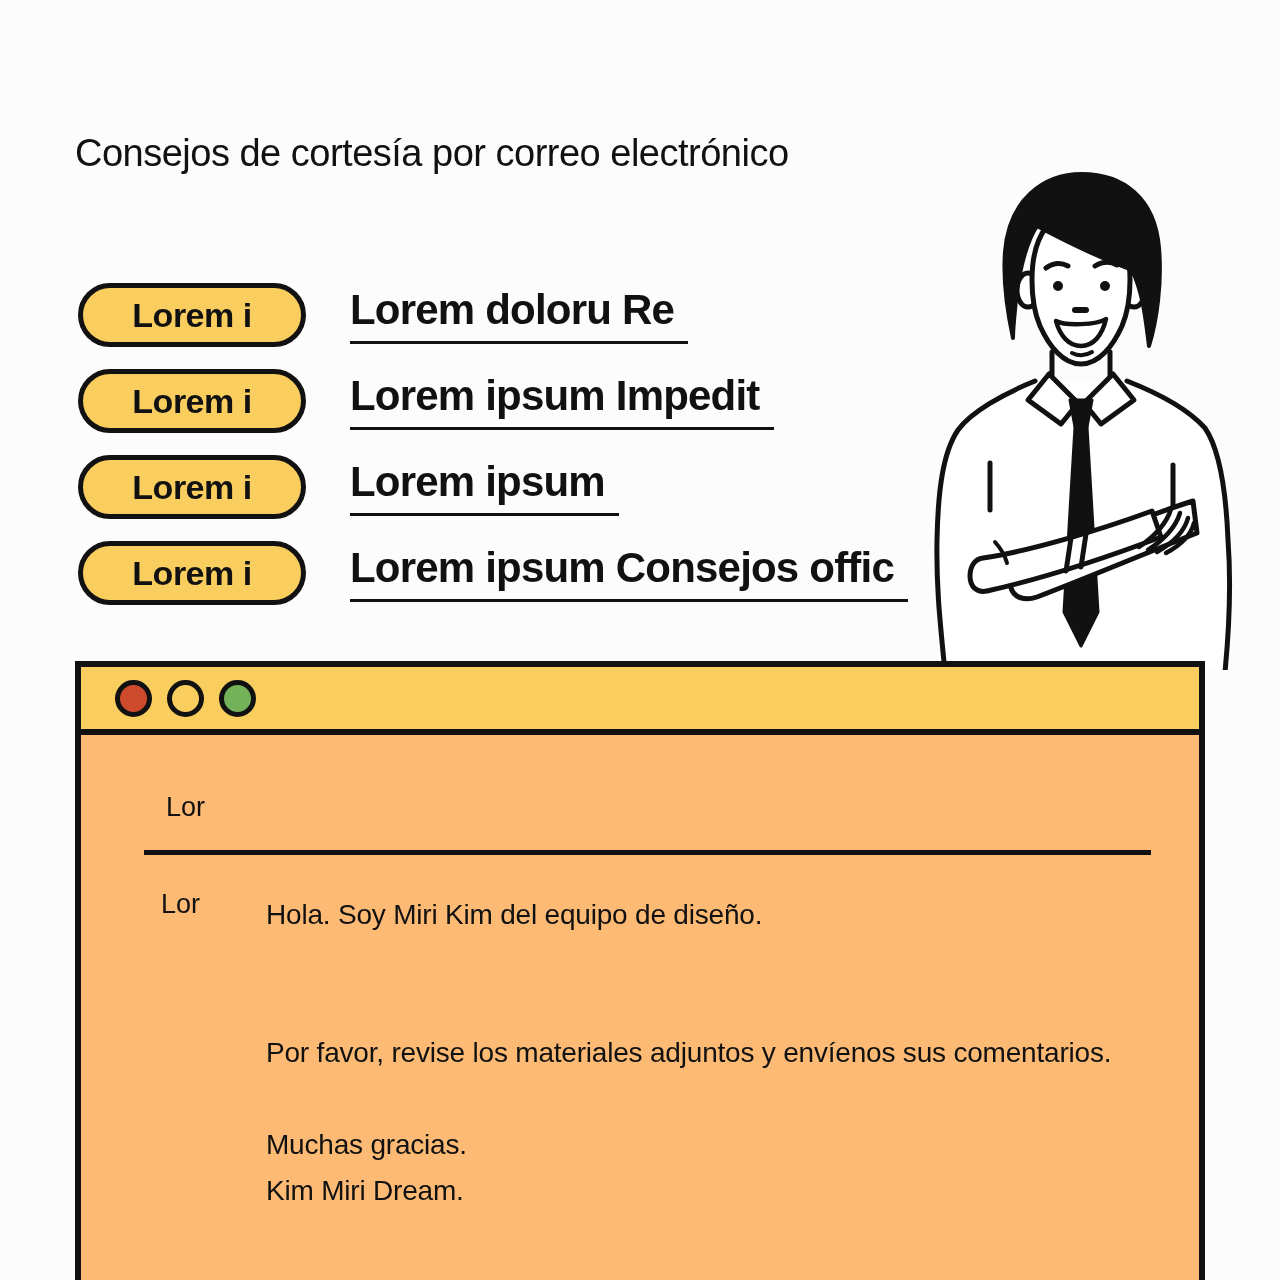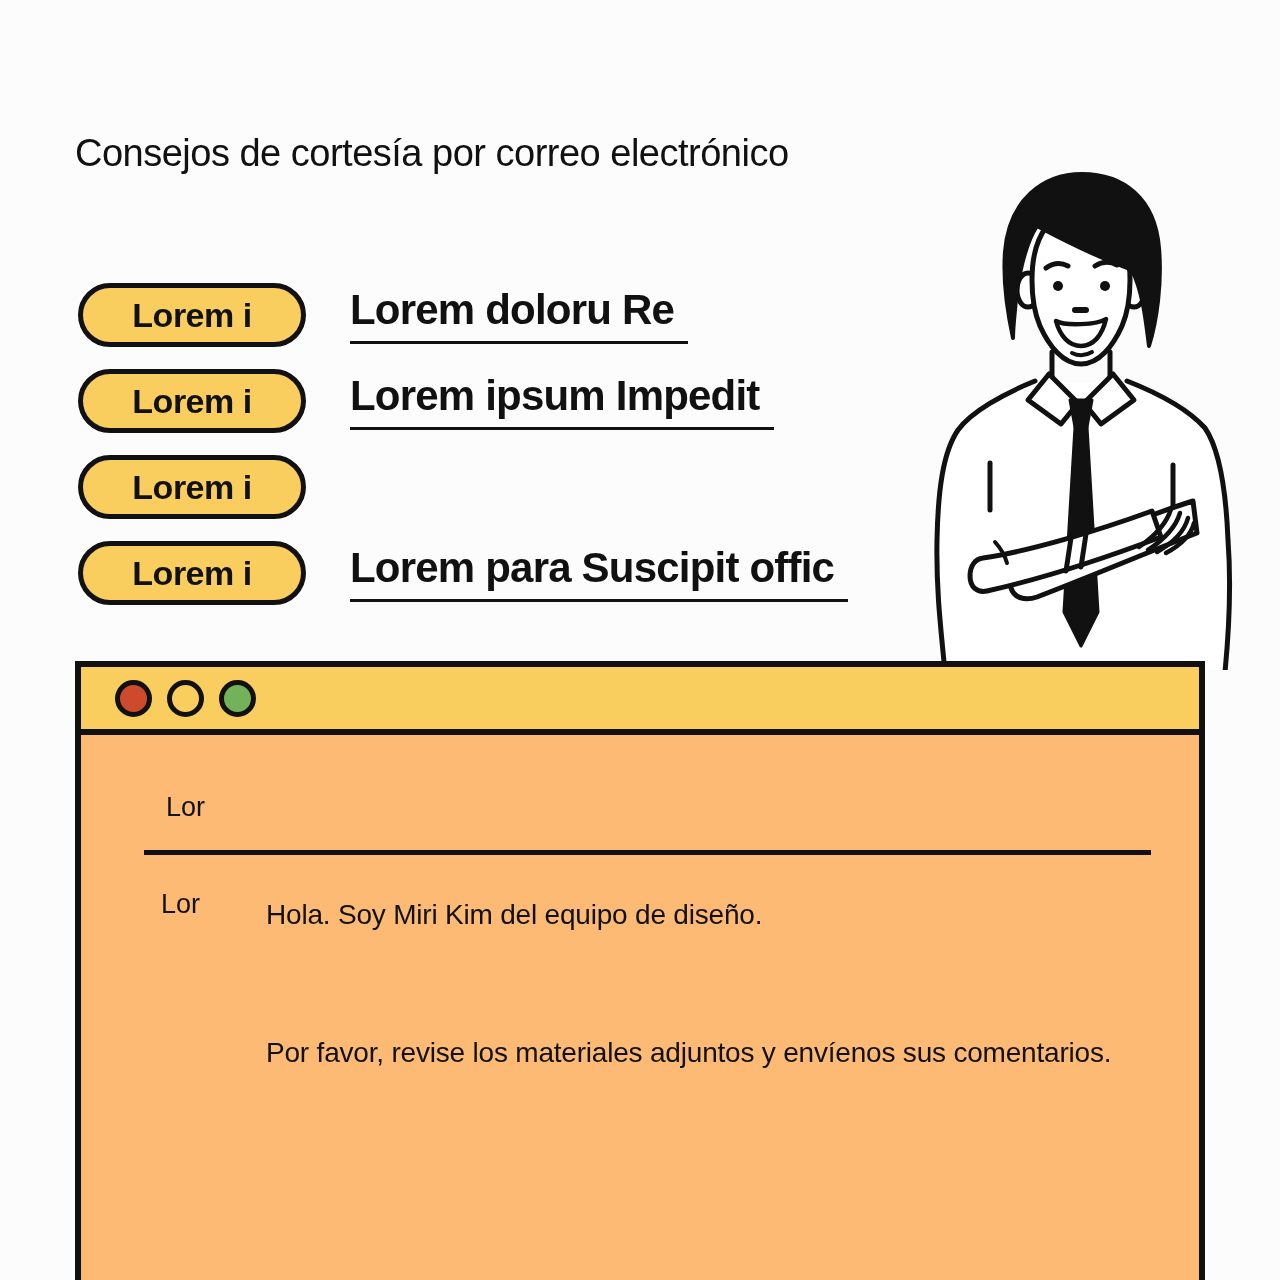--- a/index.html
+++ b/index.html
@@ -59,24 +59,25 @@
 <div class="abs tip-row" style="top:283px;">
   <div class="tip-badge" style="background:#F9CE5F;">Lorem i</div>
   <a href="#" class="tip-link">Lorem doloru Re</a>
 </div>
 <div class="abs tip-row" style="top:369px;">
   <div class="tip-badge" style="background:#F9CE5F;">Lorem i</div>
   <a href="#" class="tip-link">Lorem ipsum Impedit</a>
 </div>
 <div class="abs tip-row" style="top:455px;">
   <div class="tip-badge" style="background:#F9CE5F;">Lorem i</div>
+  <a href="#" class="tip-link">Lorem ipsum</a>
 </div>
 <div class="abs tip-row" style="top:541px;">
   <div class="tip-badge" style="background:#F9CE5F;">Lorem i</div>
-  <a href="#" class="tip-link">Lorem para Suscipit offic</a>
+  <a href="#" class="tip-link">Lorem ipsum Consejos offic</a>
 </div>
 
 <svg class="abs man" viewBox="0 0 330 510" fill="none" stroke="#111" stroke-width="5" stroke-linecap="round" stroke-linejoin="round">
 
   <path d="M108,222 C75,235 45,252 33,270 C18,292 13,330 12,380 C11,430 16,470 20,512 L300,512 C305,460 306,420 303,380 C301,330 295,290 280,268 C262,248 230,232 204,222 Z" fill="#fff" stroke="none"></path>
   <path d="M110,221 C78,234 46,252 33,270 C18,292 13,330 12,380 C11,430 16,470 20,512"></path>
   <path d="M202,221 C230,232 262,248 280,268 C295,290 301,330 303,380 C306,420 305,460 300,512"></path>
 
   <path d="M127,192 L127,228"></path>
   <path d="M185,192 L185,228"></path>
@@ -133,14 +134,18 @@
   <div class="abs subject-rule"></div>
   <div class="abs body-label">Lor</div>
   <div class="abs email-body">
     <p>
       <span>Hola. Soy Miri Kim del equipo de diseño.</span>
     </p>
     <p>
       <br>
       <span>Por favor, revise los materiales adjuntos y envíenos sus comentarios.</span>
     </p>
+    <p>
+      <span>Muchas gracias.</span><br>
+      <span>Kim Miri Dream.</span>
+    </p>
   </div>
 </div>
 
 </body></html>

